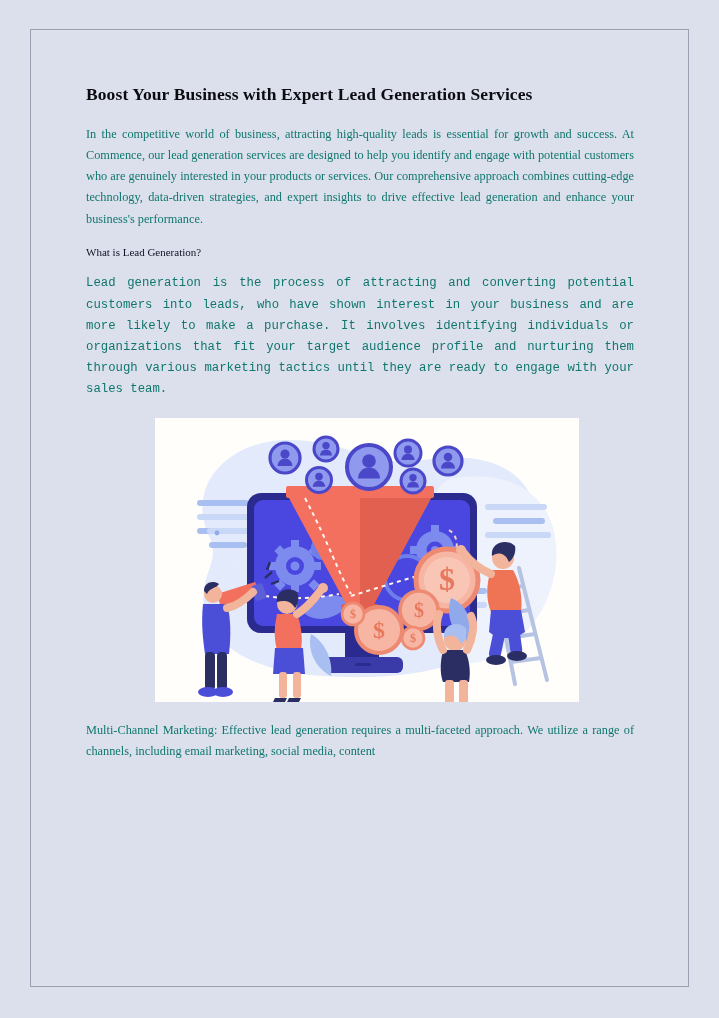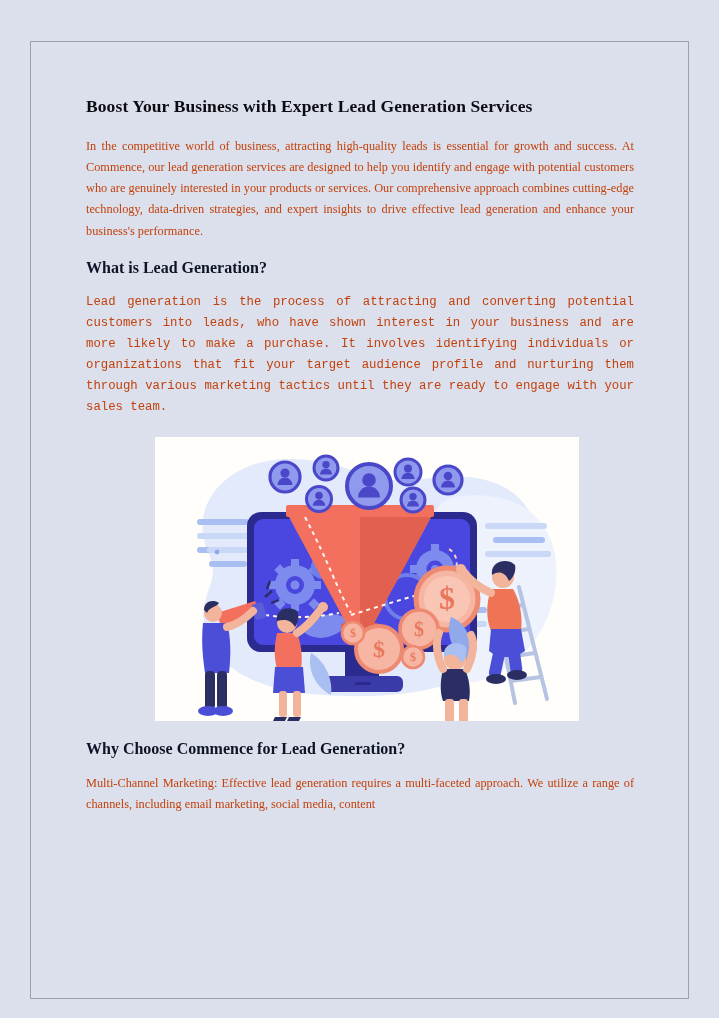--- a/index.html
+++ b/index.html
@@ -17,46 +17,45 @@
   .page {
     position: absolute;
     left: 30px;
     top: 29px;
     width: 659px;
     height: 958px;
     background: #dce0ec;
     border: 1px solid #9aa1b2;
     box-sizing: border-box;
     overflow: hidden;
-    margin-top: 12px;
   }
   .content {
     position: absolute;
     left: 55px;
     top: 54px;
     width: 548px;
   }
   h1.doc-title {
     font-size: 17.5px;
     font-weight: bold;
     color: #0b0b12;
     margin: 0 0 19px 0;
     letter-spacing: 0.1px;
     line-height: 1.2;
   }
   h2.sub-title {
-    font-size: 16px;
-    font-weight: bold;
+    font-size: 11px;
+    font-weight: normal;
     color: #0e1326;
     margin: 0 0 14px 0;
     line-height: 1.25;
   }
   p.body-text {
     font-size: 12.3px;
-    color: #c2410c;
+    color: #0f766e;
     text-align: justify;
     text-justify: inter-word;
     line-height: 1.72;
     margin: 0 0 16px 0;
   }
   p.body-text.tight {
     margin-bottom: 18px;
     font-family: Liberation Mono, monospace;
   }
   .figure {
@@ -285,20 +284,19 @@
           <rect x="354" y="210" width="12" height="26" rx="4" fill="#4b4ed6" transform="rotate(-8 360 223)"></rect>
           <ellipse cx="341" cy="242" rx="10" ry="5" fill="#2a2e63"></ellipse>
           <ellipse cx="362" cy="238" rx="10" ry="5" fill="#2a2e63"></ellipse>
           <path d="M336 156 C322 150 314 142 308 134" stroke="#f2b49a" stroke-width="8" fill="none" stroke-linecap="round"></path>
           <circle cx="306" cy="132" r="5" fill="#f2b49a"></circle>
         </g>
 
       </svg>
     </div>
 
-    <h2 class="sub-title">Why Choose Commence for Lead Generation?</h2>
 
 
 
     <p class="body-text">Multi-Channel Marketing: Effective lead generation requires a multi-faceted approach. We utilize a range of channels, including email marketing, social media, content</p>
 
   </div>
 </div>
 
 </body></html>

